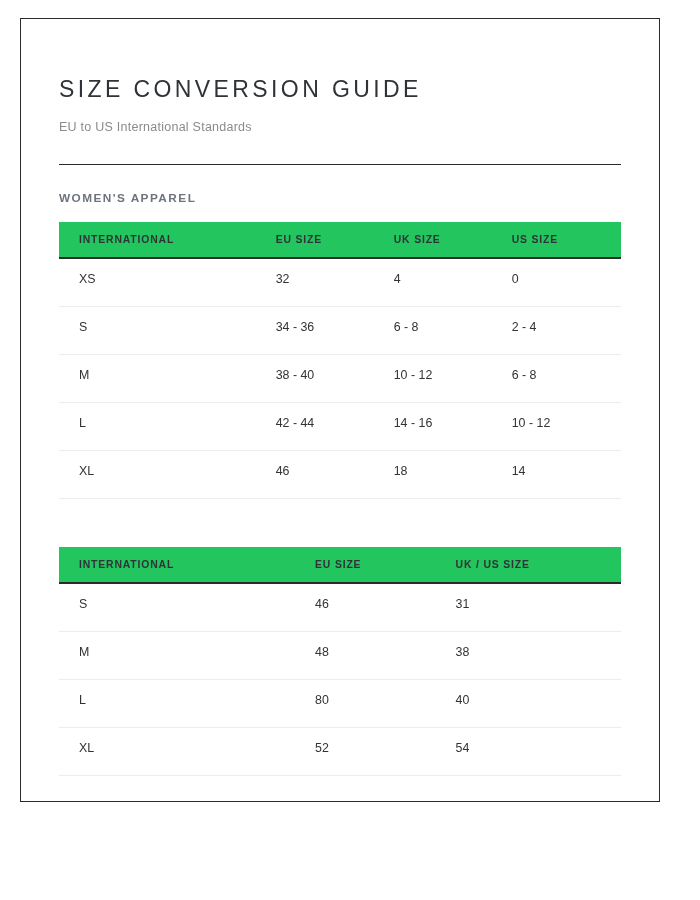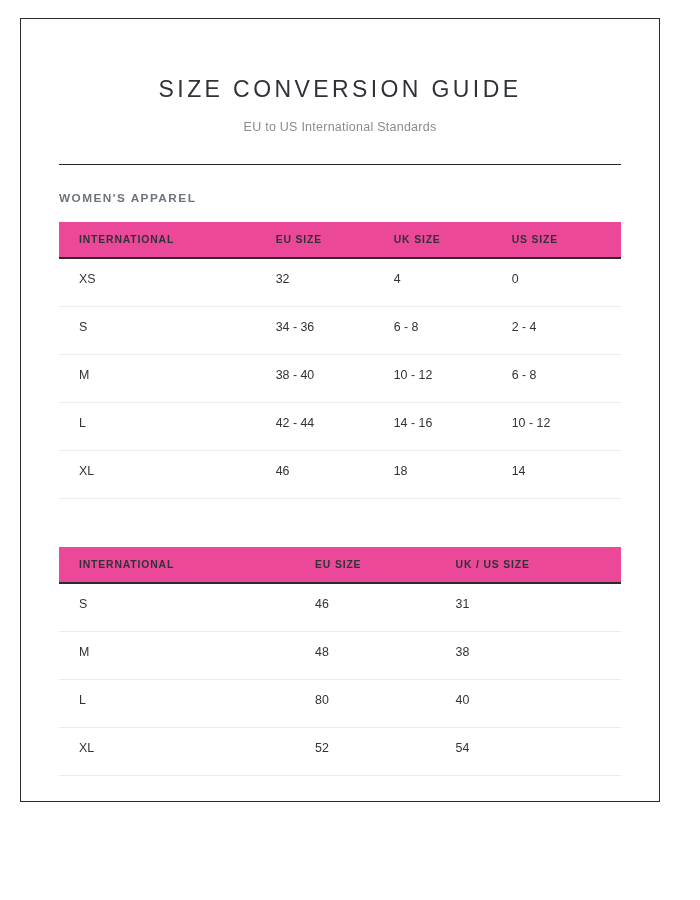--- a/index.html
+++ b/index.html
@@ -34,21 +34,21 @@
     left: 0;
     top: 0;
     right: 0;
     padding: 0 38px;
     box-sizing: border-box;
   }
 
   
   .doc-header {
     padding-top: 58px;
-    text-align: center;
+    text-align: left;
   }
   .doc-title {
     font-size: 23px;
     font-weight: 400;
     letter-spacing: 3.4px;
     color: #2f3338;
     margin: 0;
     line-height: 1.1;
   }
   .doc-subtitle {
@@ -79,21 +79,21 @@
     margin: 0 0 17px 0;
   }
 
   
   table.size-table {
     width: 100%;
     border-collapse: collapse;
     table-layout: fixed;
   }
   table.size-table thead tr {
-    background: #ec4899;
+    background: #22c55e;
   }
   table.size-table thead th {
     text-align: left;
     font-size: 10.4px;
     font-weight: bold;
     letter-spacing: 0.85px;
     color: #2f3338;
     padding: 12px 0 12px 20px;
     border-bottom: 2px solid #2b2b2b;
     white-space: nowrap;

